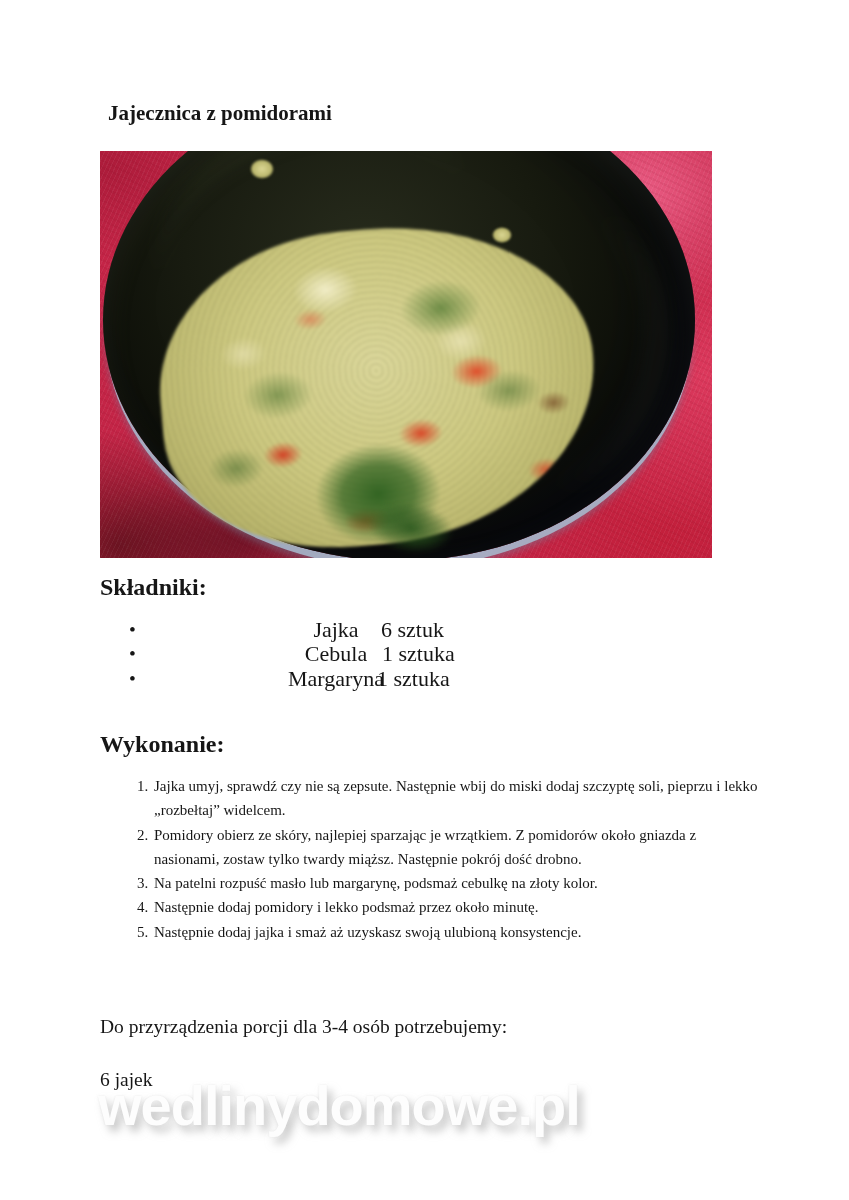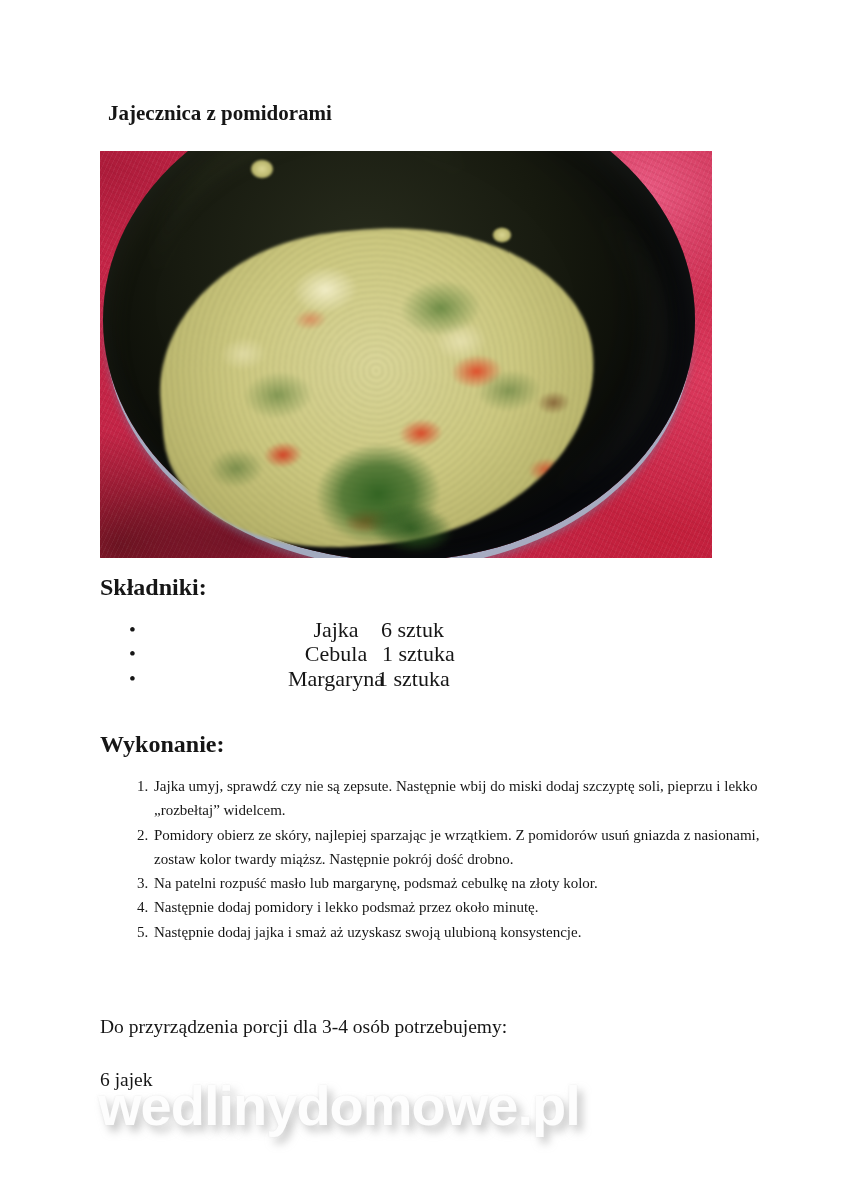--- a/index.html
+++ b/index.html
@@ -181,21 +181,21 @@
     <div class="ing-row">
       <span class="ing-name">Margaryna</span>
       <span class="ing-qty">1 sztuka</span>
     </div>
   </div>
 
   <div class="h2 wykonanie">Wykonanie:</div>
 
   <ol class="steps">
     <li>Jajka umyj, sprawdź czy nie są zepsute. Następnie wbij do miski dodaj szczyptę soli, pieprzu i lekko „rozbełtaj” widelcem.</li>
-    <li>Pomidory obierz ze skóry, najlepiej sparzając je wrzątkiem. Z pomidorów usuń gniazda z nasionami, zostaw kolor twardy miąższ.  Następnie pokrój dość drobno.</li>
+    <li>Pomidory obierz ze skóry, najlepiej sparzając je wrzątkiem. Z pomidorów około gniazda z nasionami, zostaw tylko twardy miąższ.  Następnie pokrój dość drobno.</li>
     <li>Na patelni rozpuść masło lub margarynę, podsmaż cebulkę na złoty kolor.</li>
     <li>Następnie dodaj pomidory i lekko podsmaż przez około minutę.</li>
     <li>Następnie dodaj jajka i smaż aż uzyskasz swoją ulubioną konsystencje.</li>
   </ol>
 
 
   <div class="para intro">Do przyrządzenia porcji dla 3-4 osób potrzebujemy:</div>
 
   <div class="para first-item">6 jajek</div>
 

